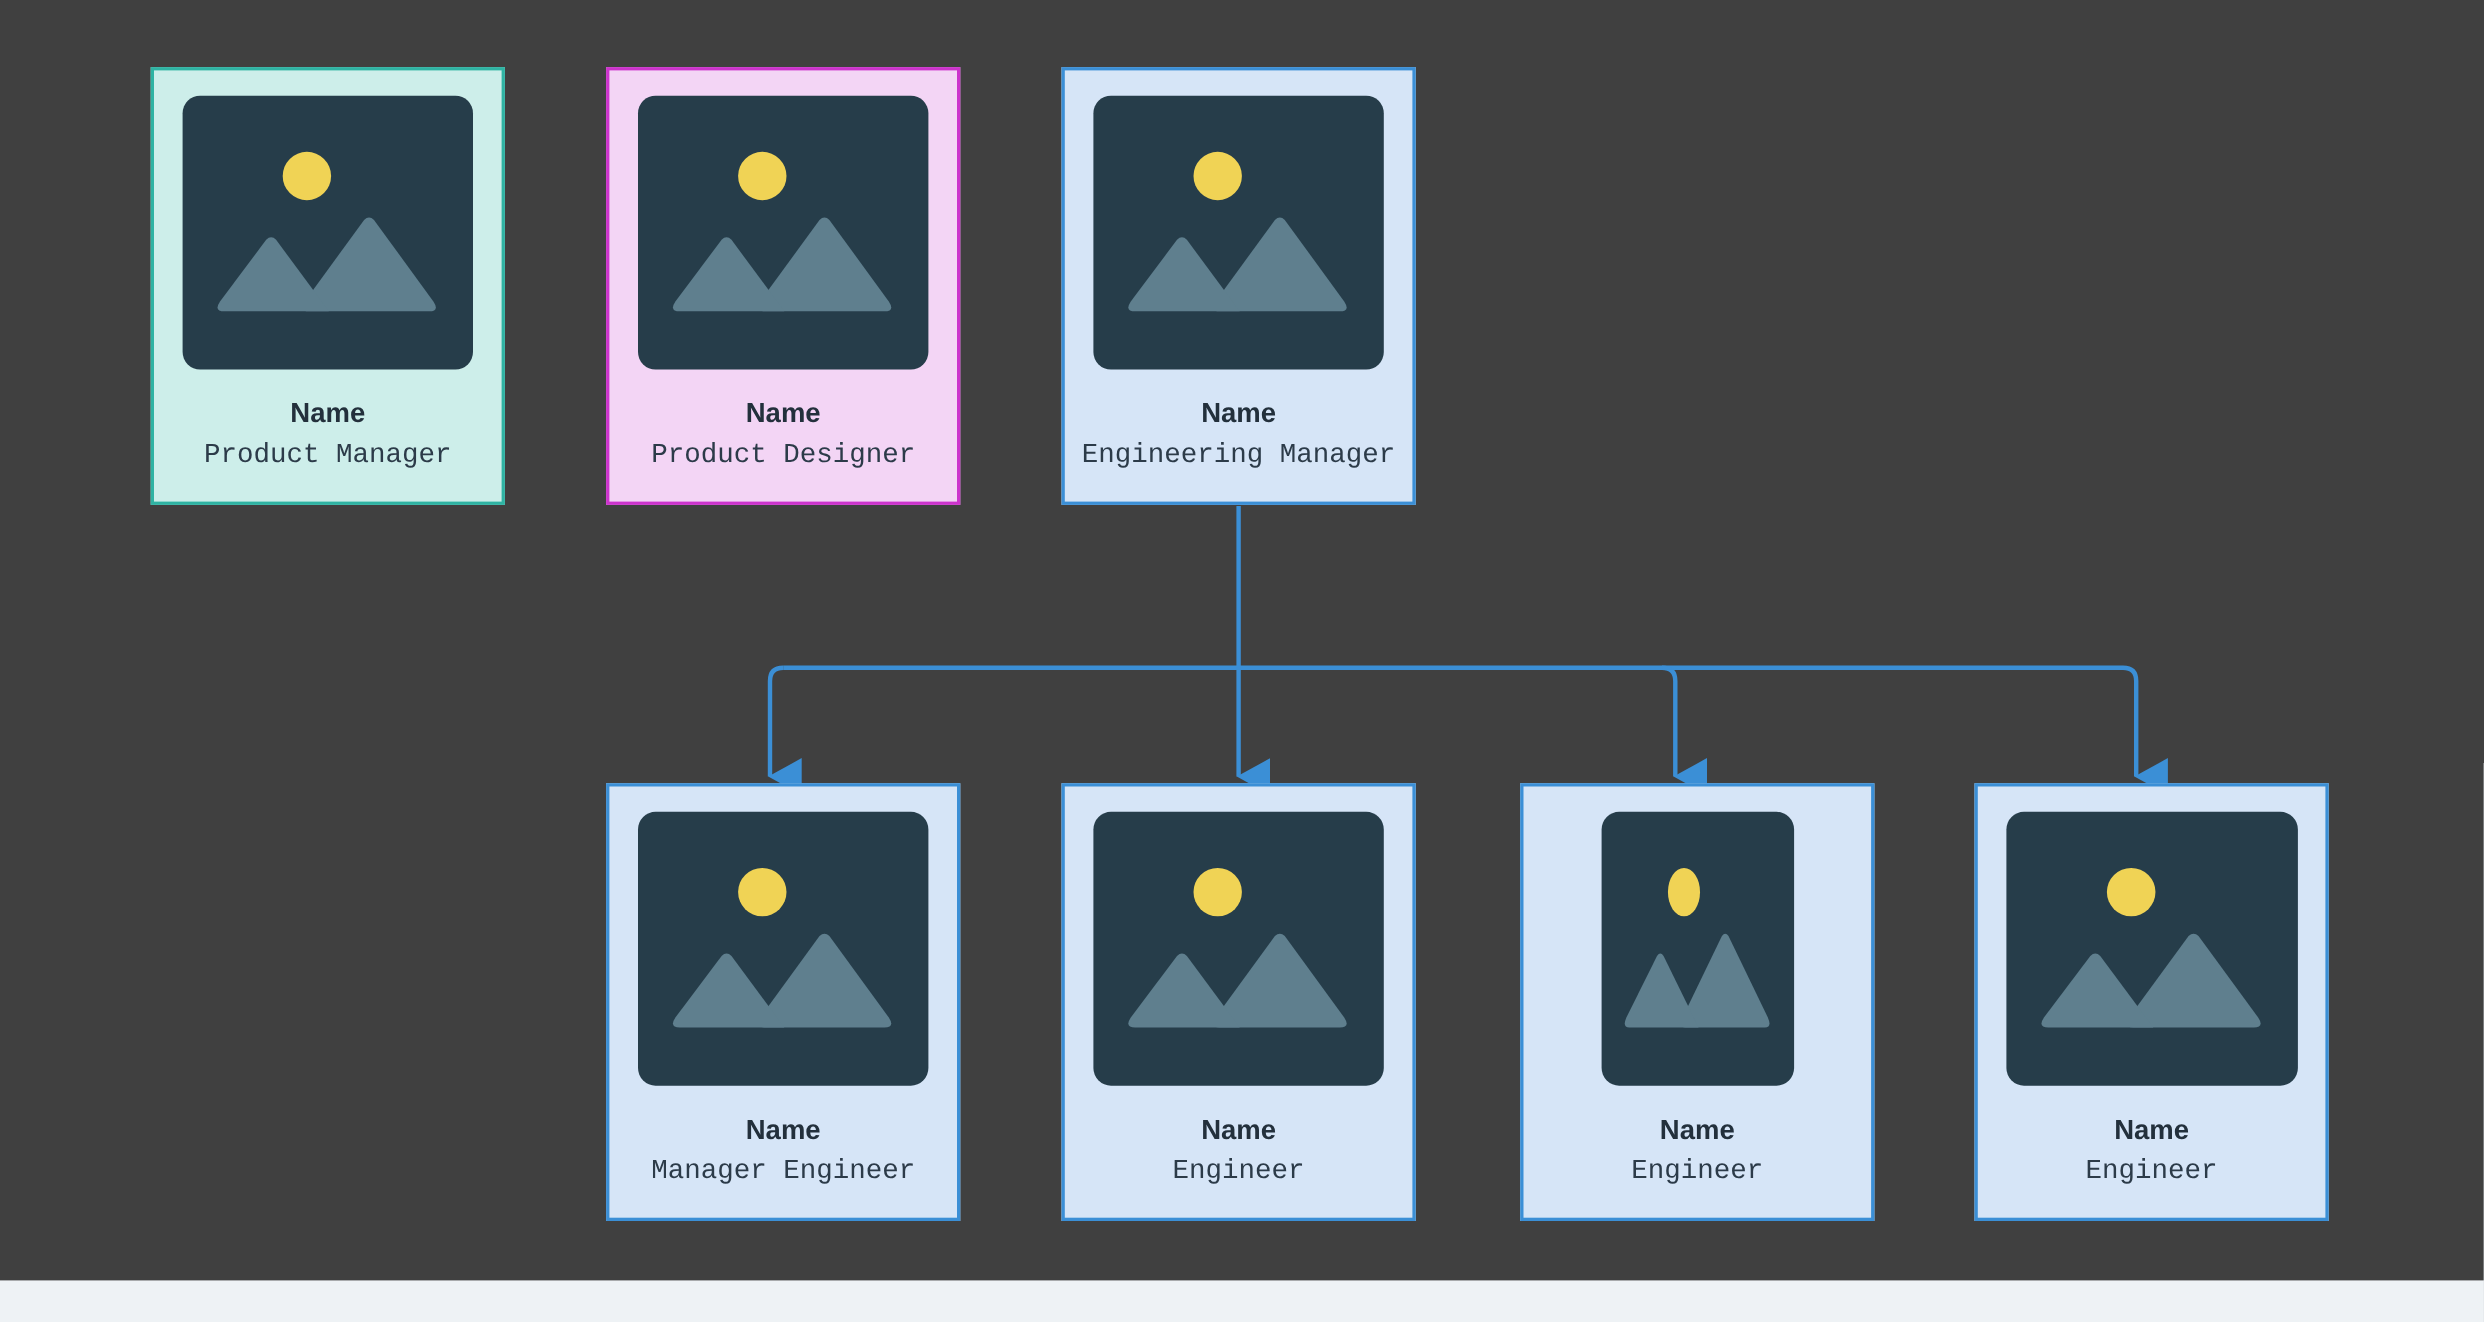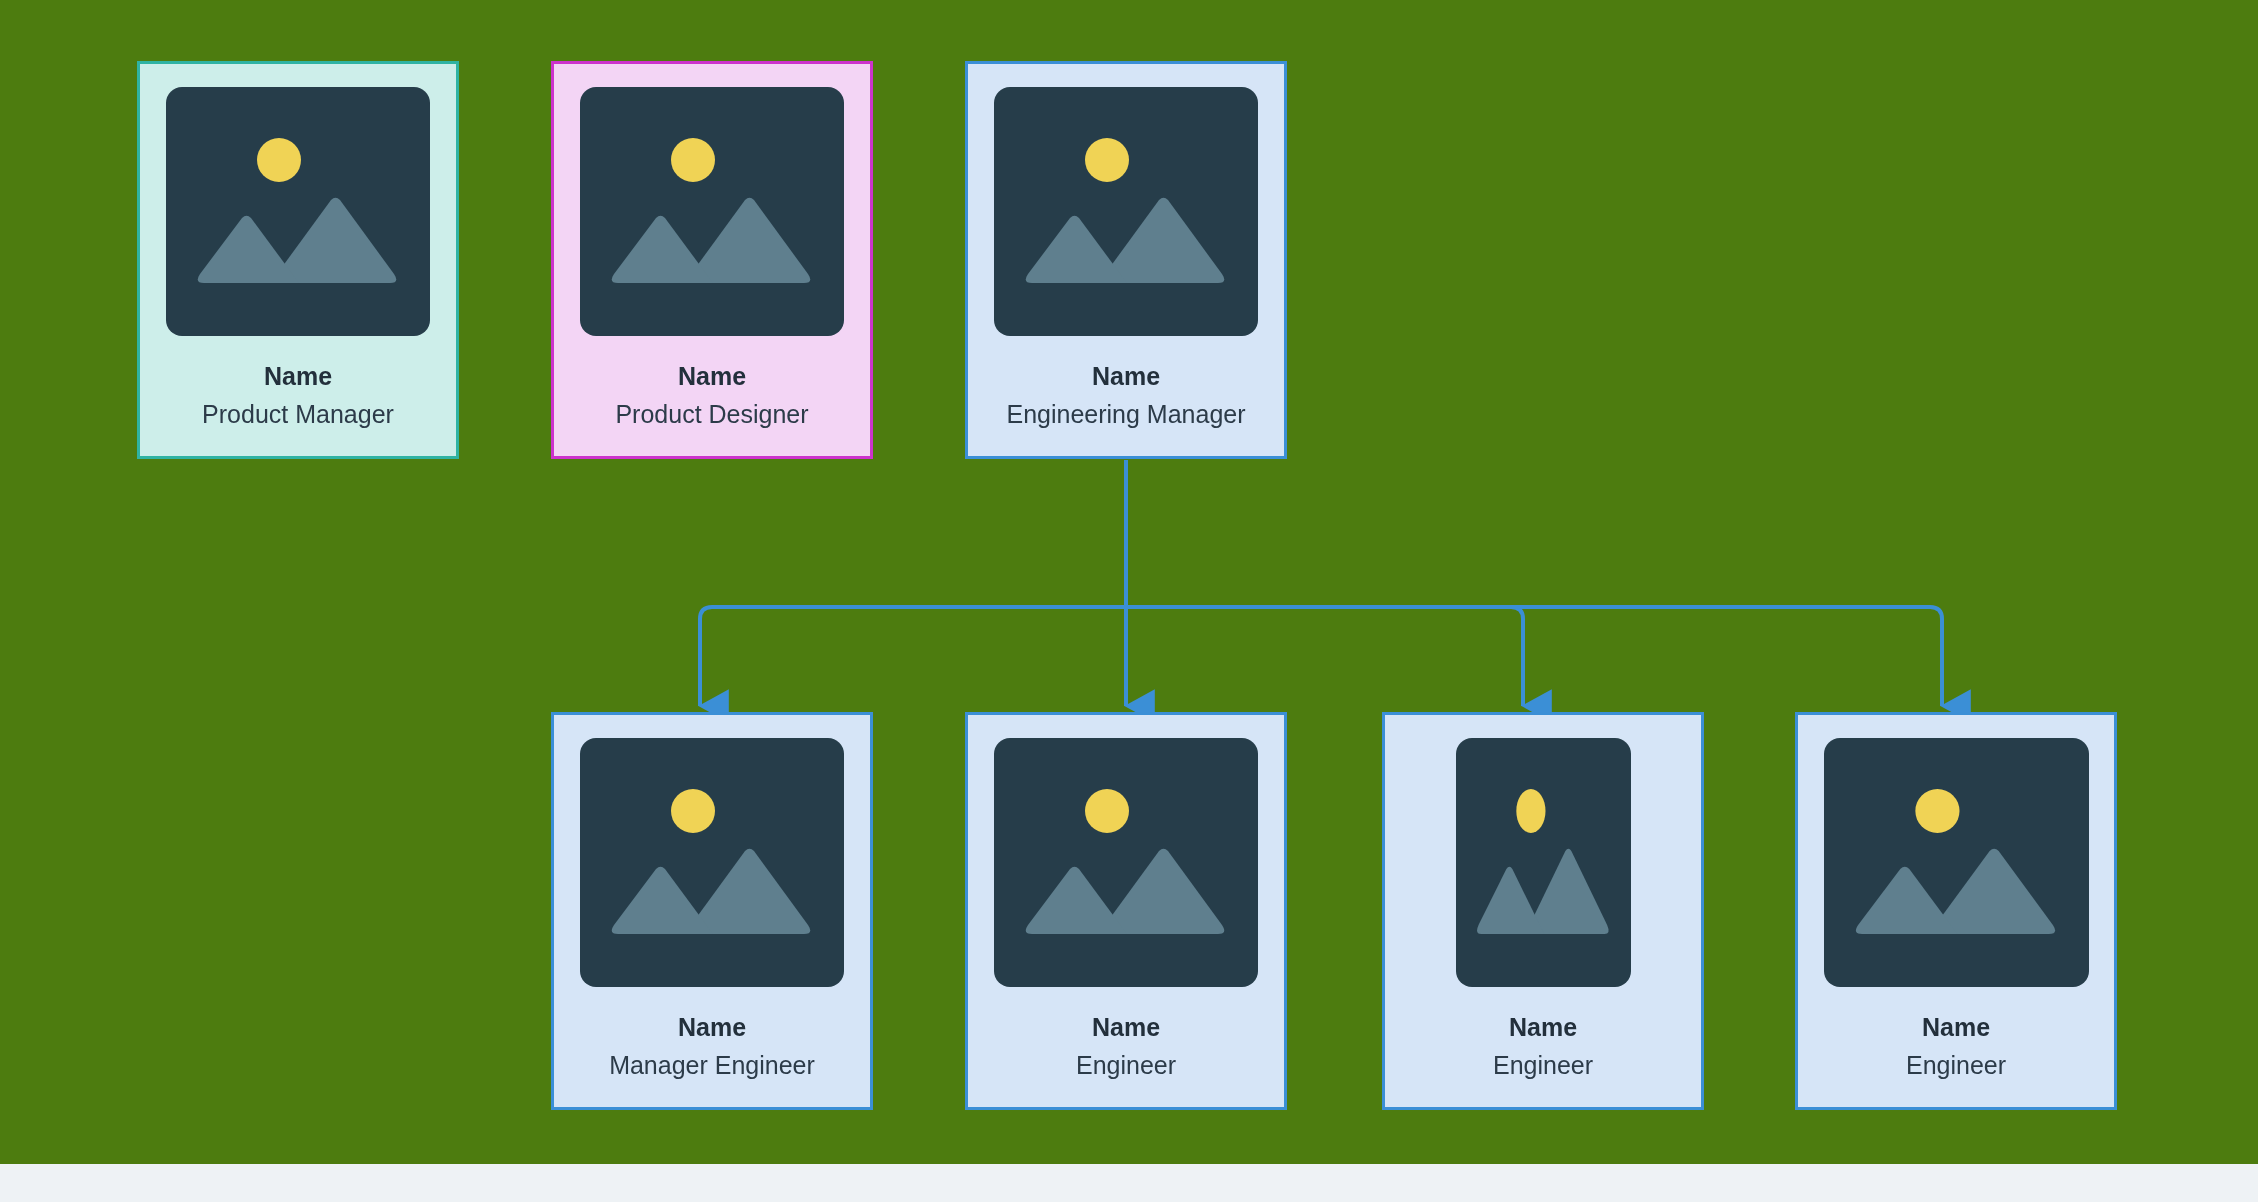--- a/index.html
+++ b/index.html
@@ -10,21 +10,21 @@
     height: 1202px;
     background: #eef2f5;
     font-family: "Liberation Sans", sans-serif;
     overflow: hidden;
   }
 
   #canvas {
     position: relative;
     width: 2258px;
     height: 1164px;
-    background: #4d7c0f;
+    background: #404040;
   }
 
   
   #connectors {
     position: absolute;
     left: 0; top: 0;
     width: 2258px;
     height: 1202px;
     pointer-events: none;
     z-index: 1;
@@ -57,20 +57,21 @@
     text-align: center;
     line-height: 1.15;
     white-space: nowrap;
   }
 
   .card-role {
     color: #2c3b49;
     text-align: center;
     line-height: 1.15;
     white-space: nowrap;
+    font-family: Liberation Mono, monospace;
   }
 </style>
 </head>
 <body>
 
 <div id="canvas">
 
   <svg id="connectors" viewBox="0 0 2258 1202" xmlns="http://www.w3.org/2000/svg">
     <defs>
       <marker id="arrowhead" markerWidth="9" markerHeight="8" refX="4.5" refY="7.2" orient="auto" markerUnits="strokeWidth">

